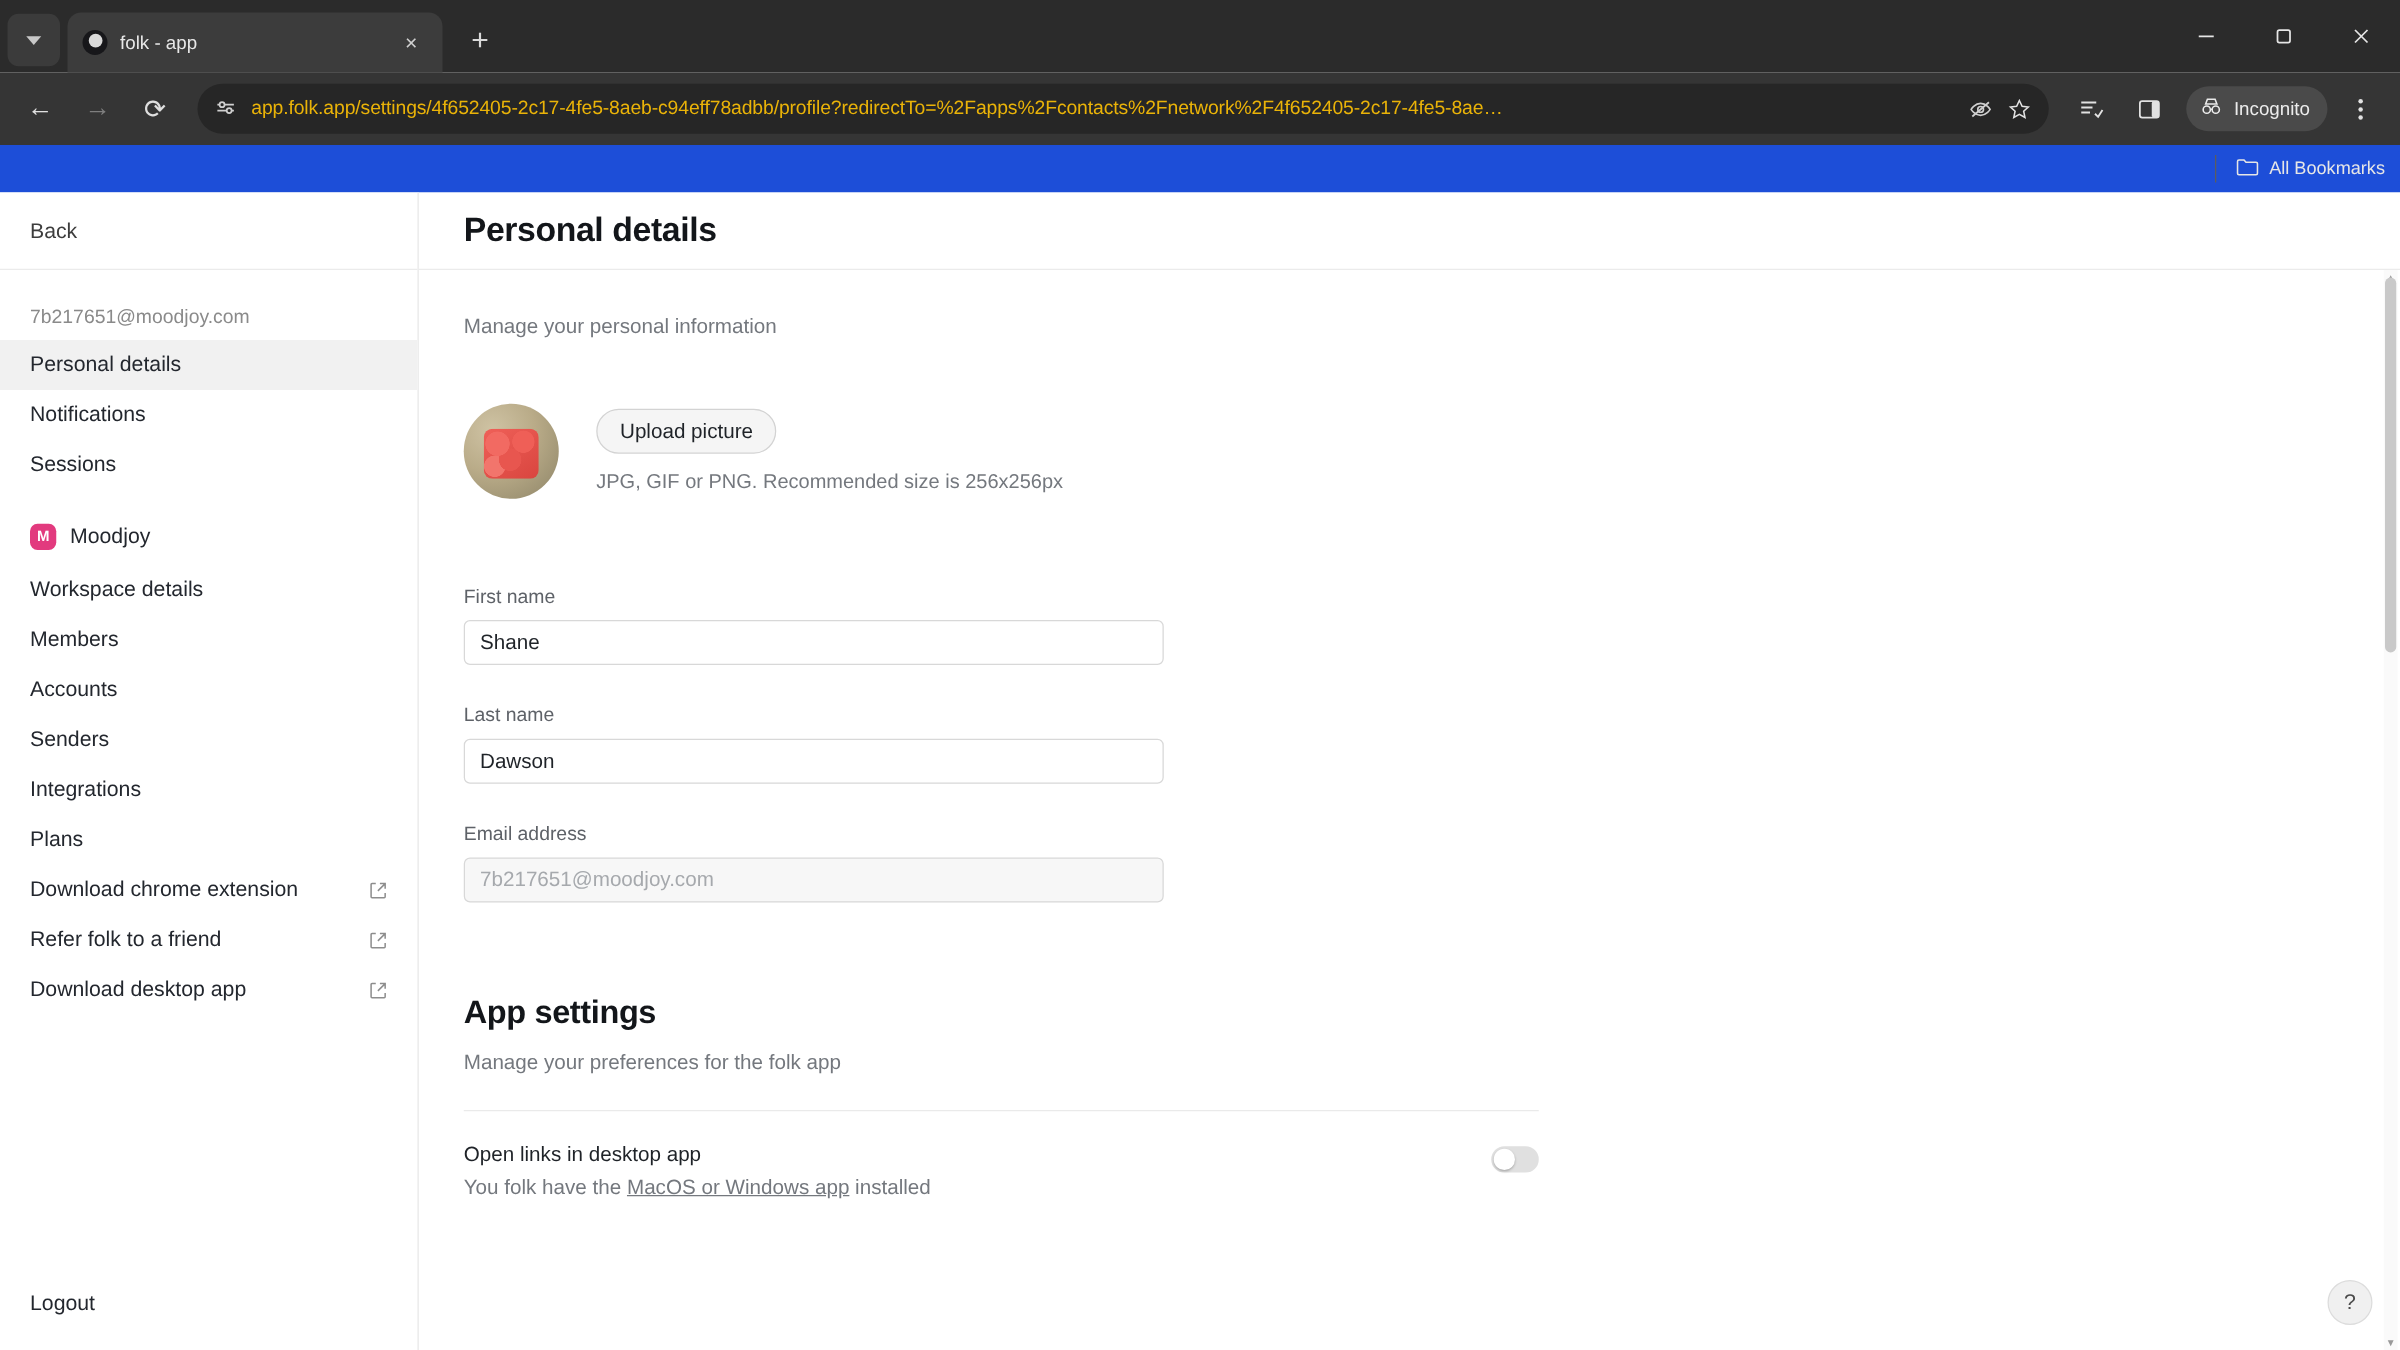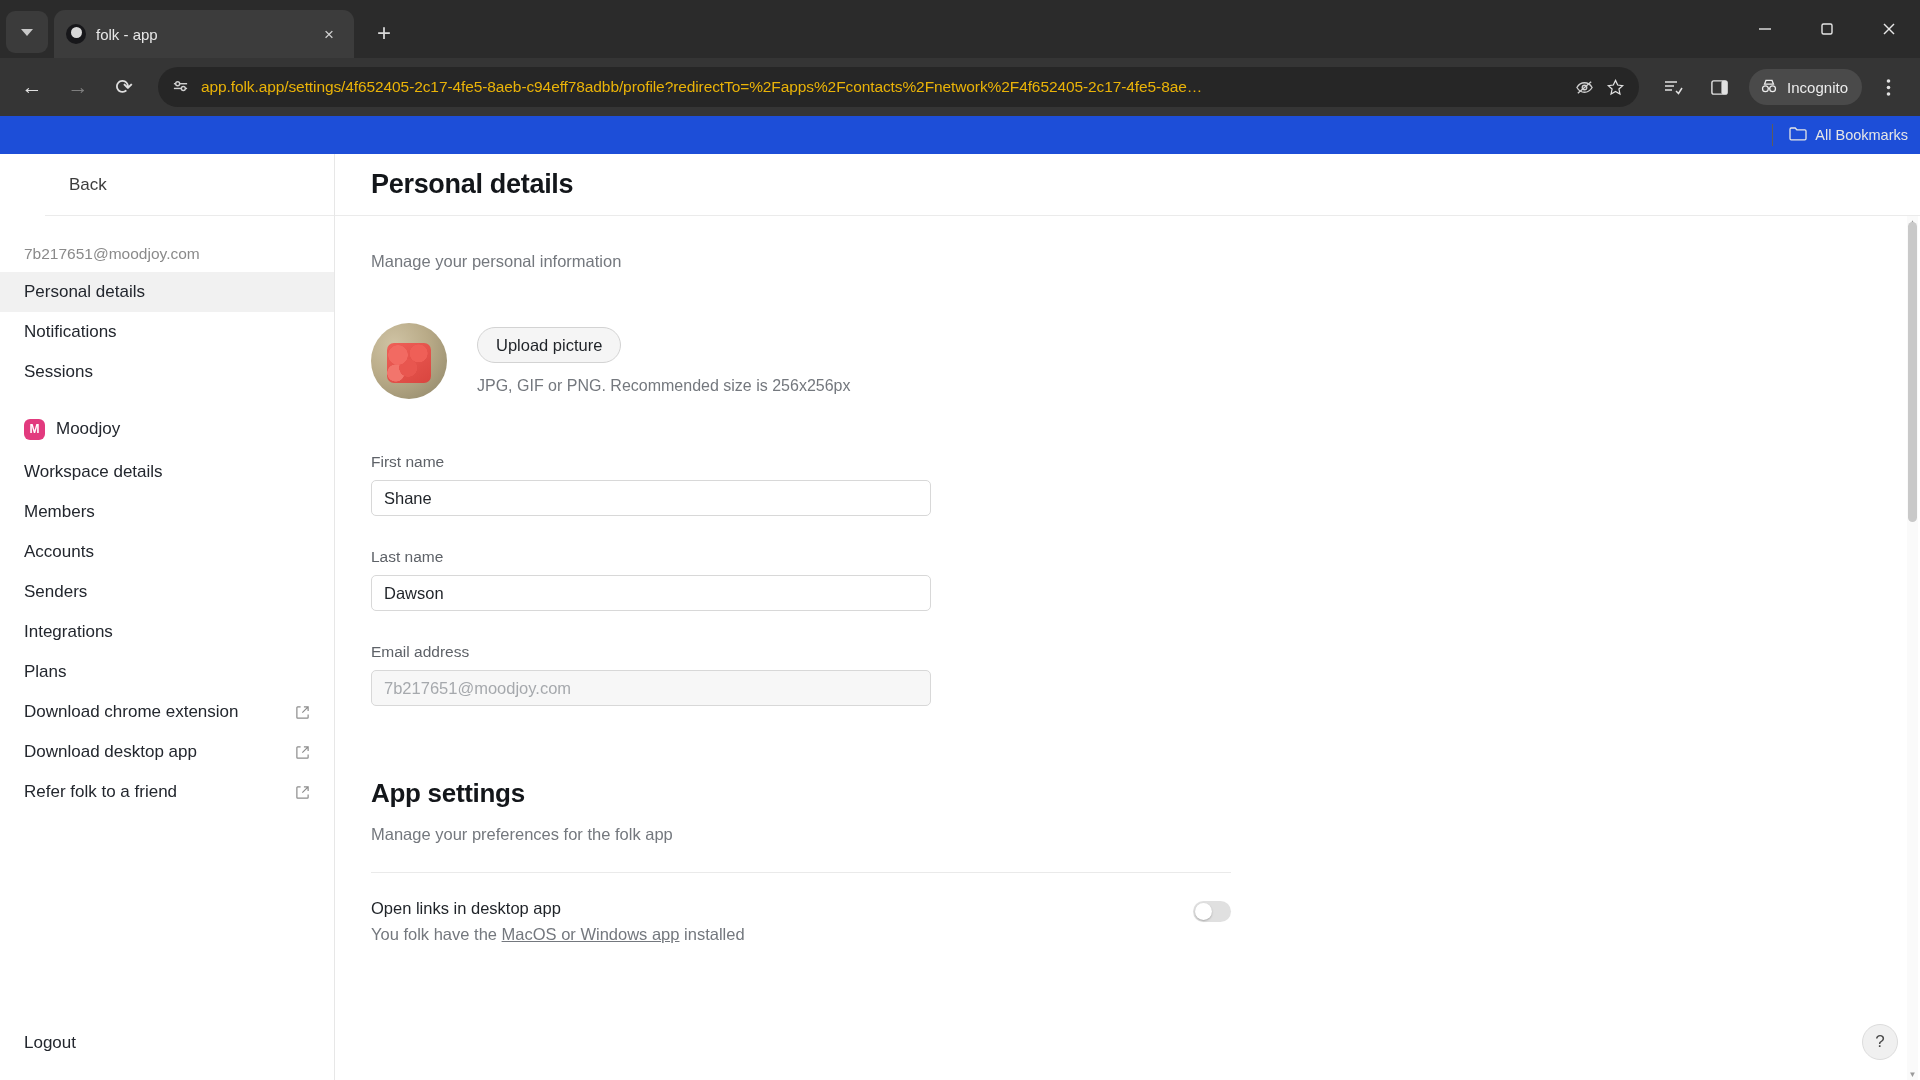--- a/index.html
+++ b/index.html
@@ -71,21 +71,21 @@
 
   
   .page { flex: 1; display: flex; background: #fff; position: relative; overflow: hidden; }
 
   .sidebar {
     width: 335px; flex: 0 0 335px; border-right: 1px solid #e7e7e7;
     display: flex; flex-direction: column; background: #fff;
   }
   .sb-back {
     height: 62px; display: flex; align-items: center; padding-left: 24px;
-    border-bottom: 1px solid #ebebeb; color: #3d3d3d; font-size: 17px; margin-left: 45px;
+    border-bottom: 1px solid #ebebeb; color: #3d3d3d; font-size: 17px;
   }
   .sb-body { flex: 1; padding-top: 24px; overflow: hidden; }
   .sb-account { padding: 0 24px 4px 24px; color: #8a8a8a; font-size: 15.5px; height: 32px; display: flex; align-items: center; }
   .sb-item {
     height: 40px; display: flex; align-items: center; gap: 10px;
     padding: 0 24px; color: #23272e; font-size: 17px; position: relative;
   }
   .sb-item.active { background: #f1f1f1; }
   .sb-item .label { flex: 1; white-space: nowrap; }
   .sb-group-head { height: 46px; display: flex; align-items: center; gap: 11px; padding: 0 24px; margin-top: 14px; }
@@ -100,21 +100,21 @@
 
   .content { flex: 1; display: flex; flex-direction: column; min-width: 0; position: relative; }
   .content-head { height: 62px; border-bottom: 1px solid #ebebeb; display: flex; align-items: center; padding-left: 36px; flex: 0 0 62px; }
   .content-title { font-size: 27px; font-weight: 700; color: #13161a; letter-spacing: -0.3px; }
 
   .content-scroll { flex: 1; overflow: hidden; position: relative; }
   .content-inner { padding: 36px 36px 0 36px; max-width: 1040px; }
 
   .subtitle { color: #74787e; font-size: 16.5px; margin-bottom: 52px; }
 
-  .avatar-row { display: flex; align-items: center; gap: 30px; margin-bottom: 54px; }
+  .avatar-row { display: flex; align-items: center; gap: 30px; margin-bottom: 70px; }
   .avatar {
     width: 76px; height: 76px; border-radius: 50%; flex: 0 0 76px;
     background: radial-gradient(circle at 30% 28%, #cfc3a4 0%, #b9ab88 45%, #8d8467 100%);
     position: relative; overflow: hidden;
   }
   .avatar .flower {
     position: absolute; left: 50%; top: 52%; transform: translate(-50%,-50%);
     width: 44px; height: 40px; border-radius: 7px;
     background:
       radial-gradient(circle at 25% 30%, #f26a62 0 22%, transparent 23%),
@@ -321,30 +321,30 @@
         <div class="sb-item">
           <span class="label">Download chrome extension</span>
           <span class="ext-icon">
             <svg width="15" height="15" viewBox="0 0 16 16">
                 <path d="M6 2H2.8A.8.8 0 002 2.8v10.4a.8.8 0 00.8.8h10.4a.8.8 0 00.8-.8V10" fill="none" stroke="#8d8d8d" stroke-width="1.3"></path>
                 <path d="M9.5 2H14v4.5M14 2L7.8 8.2" fill="none" stroke="#8d8d8d" stroke-width="1.3"></path>
               </svg>
           </span>
         </div>
         <div class="sb-item">
-          <span class="label">Download desktop app</span>
+          <span class="label">Refer folk to a friend</span>
           <span class="ext-icon">
             <svg width="15" height="15" viewBox="0 0 16 16">
                 <path d="M6 2H2.8A.8.8 0 002 2.8v10.4a.8.8 0 00.8.8h10.4a.8.8 0 00.8-.8V10" fill="none" stroke="#8d8d8d" stroke-width="1.3"></path>
                 <path d="M9.5 2H14v4.5M14 2L7.8 8.2" fill="none" stroke="#8d8d8d" stroke-width="1.3"></path>
               </svg>
           </span>
         </div>
         <div class="sb-item">
-          <span class="label">Refer folk to a friend</span>
+          <span class="label">Download desktop app</span>
           <span class="ext-icon">
             <svg width="15" height="15" viewBox="0 0 16 16">
                 <path d="M6 2H2.8A.8.8 0 002 2.8v10.4a.8.8 0 00.8.8h10.4a.8.8 0 00.8-.8V10" fill="none" stroke="#8d8d8d" stroke-width="1.3"></path>
                 <path d="M9.5 2H14v4.5M14 2L7.8 8.2" fill="none" stroke="#8d8d8d" stroke-width="1.3"></path>
               </svg>
           </span>
         </div>
       </div>
 
       <div class="sb-footer">Logout</div>

